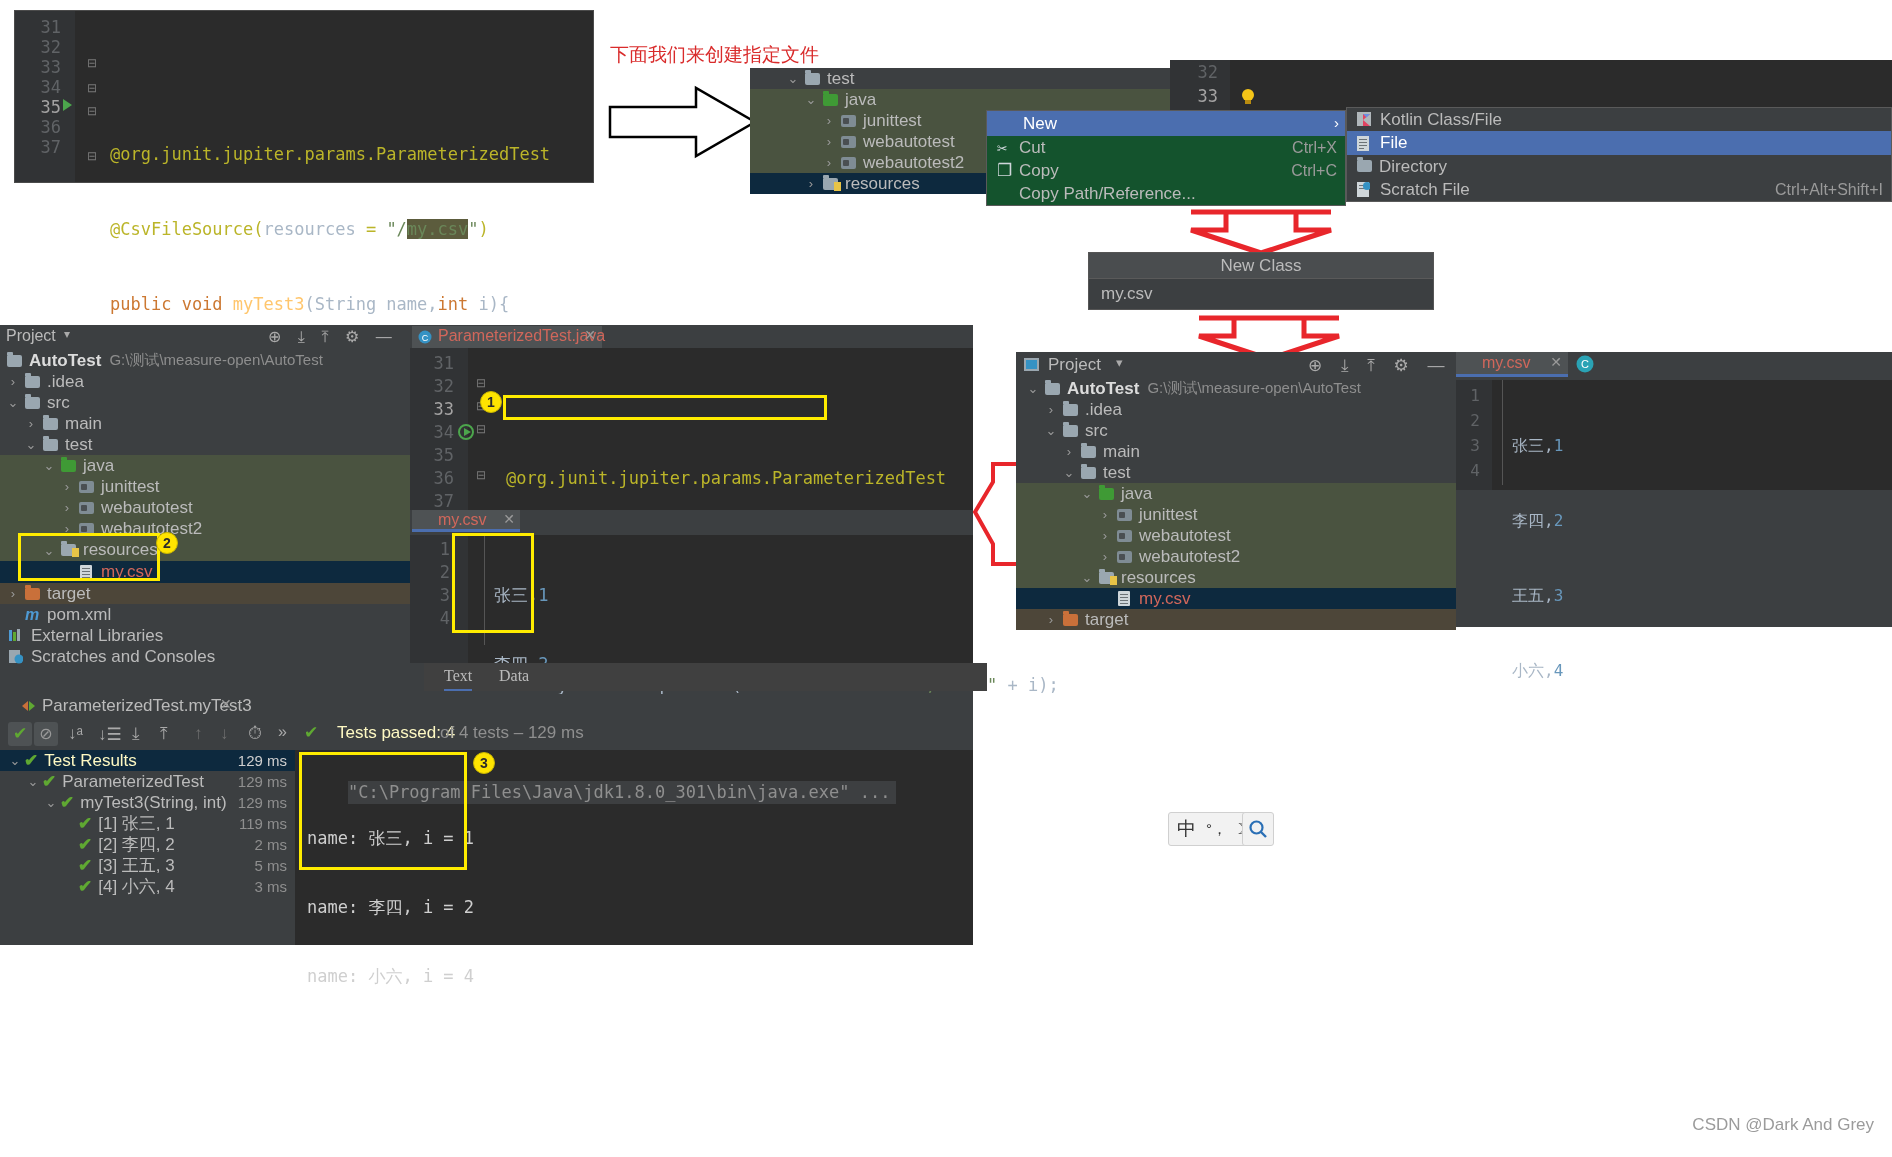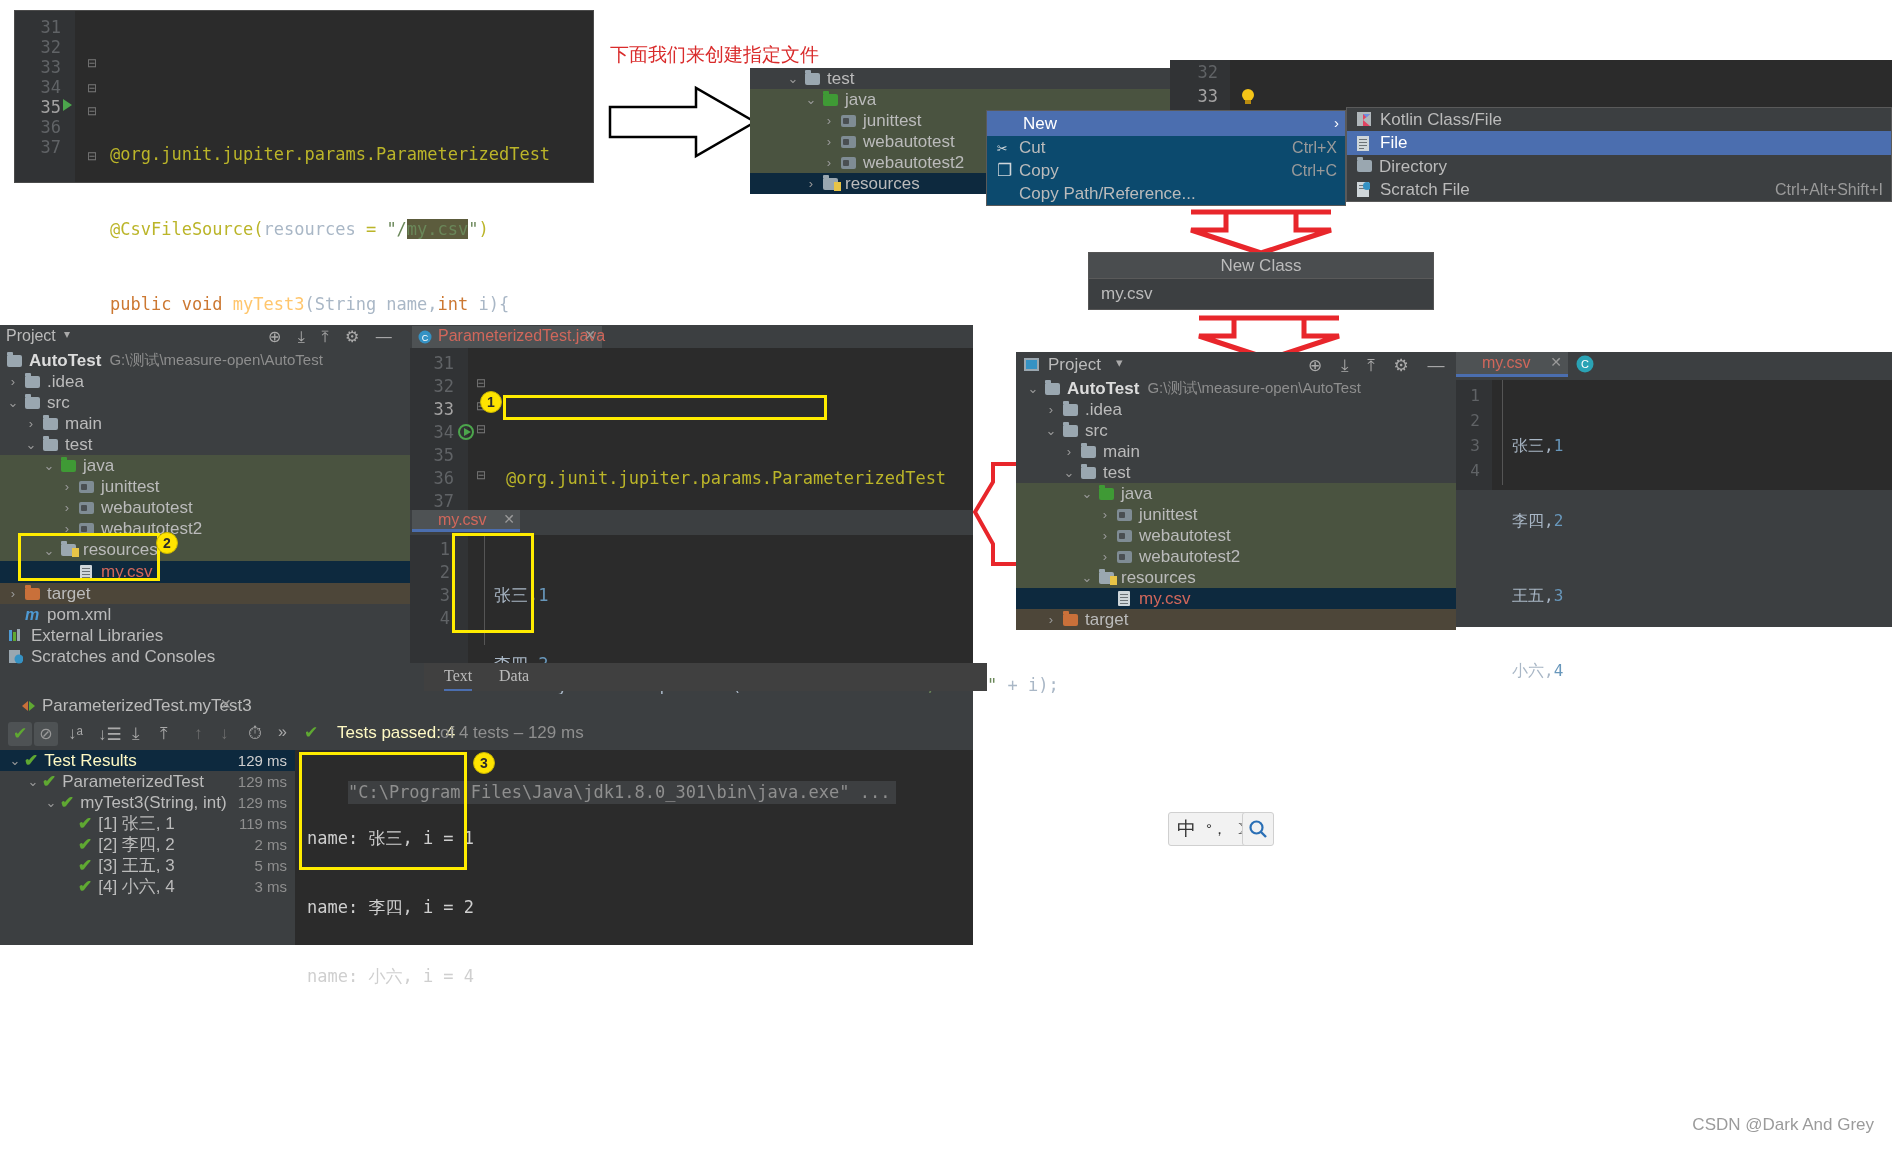--- a/index.html
+++ b/index.html
@@ -159,21 +159,21 @@
     <circle cx="8" cy="7" r="6" fill="#f5c518"></circle>
       <rect x="5" y="12" width="6" height="4" fill="#b98c10"></rect>
   </svg>
   <div class="abs mono" style="left:95px;top:2px;font-size:17px;line-height:24px;white-space:pre;">
     <div class="ann">@org.junit.jupiter.params.ParameterizedTest</div>
     
     
   </div>
 </div>
 
-<div class="abs" style="left:986px;top:110px;width:360px;background:#0c4a6e;border:1px solid #5a5a5a;">
+<div class="abs" style="left:986px;top:110px;width:360px;background:#14532d;border:1px solid #5a5a5a;">
   <div class="menu-item menu-sel" style="height:25px;">
     <span style="margin-left:26px;">New</span>
     <span class="abs" style="right:6px;top:3px;color:#fff;font-size:15px;">›</span>
   </div>
   <div class="menu-item" style="height:23px;">
     <span class="mono" style="width:22px;color:#cfd6da;">✂</span>
     <span>Cut</span>
     <span class="shortcut">Ctrl+X</span>
   </div>
   <div class="menu-item" style="height:23px;">

